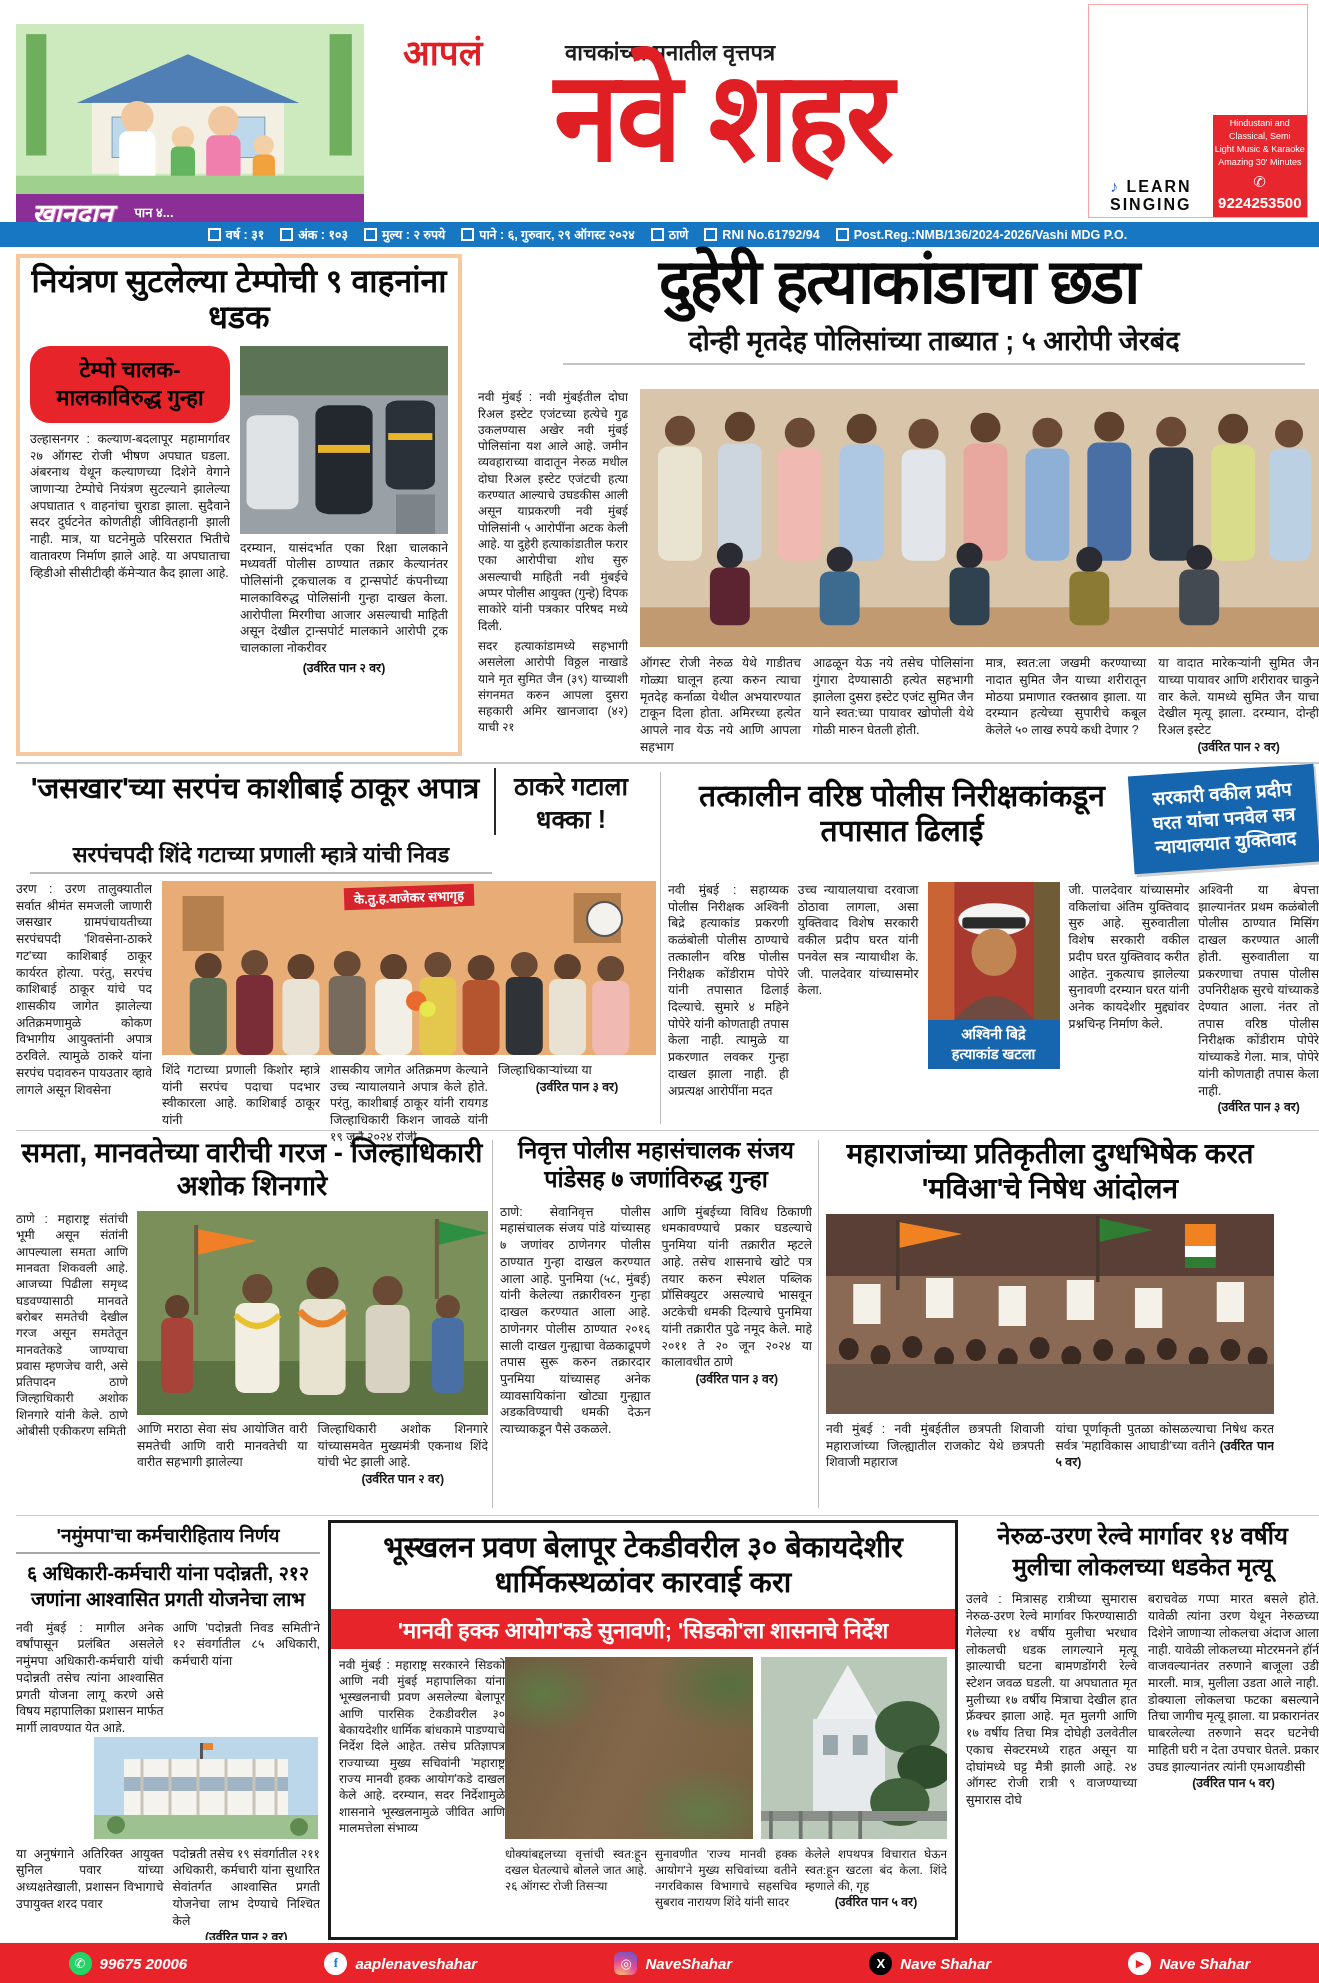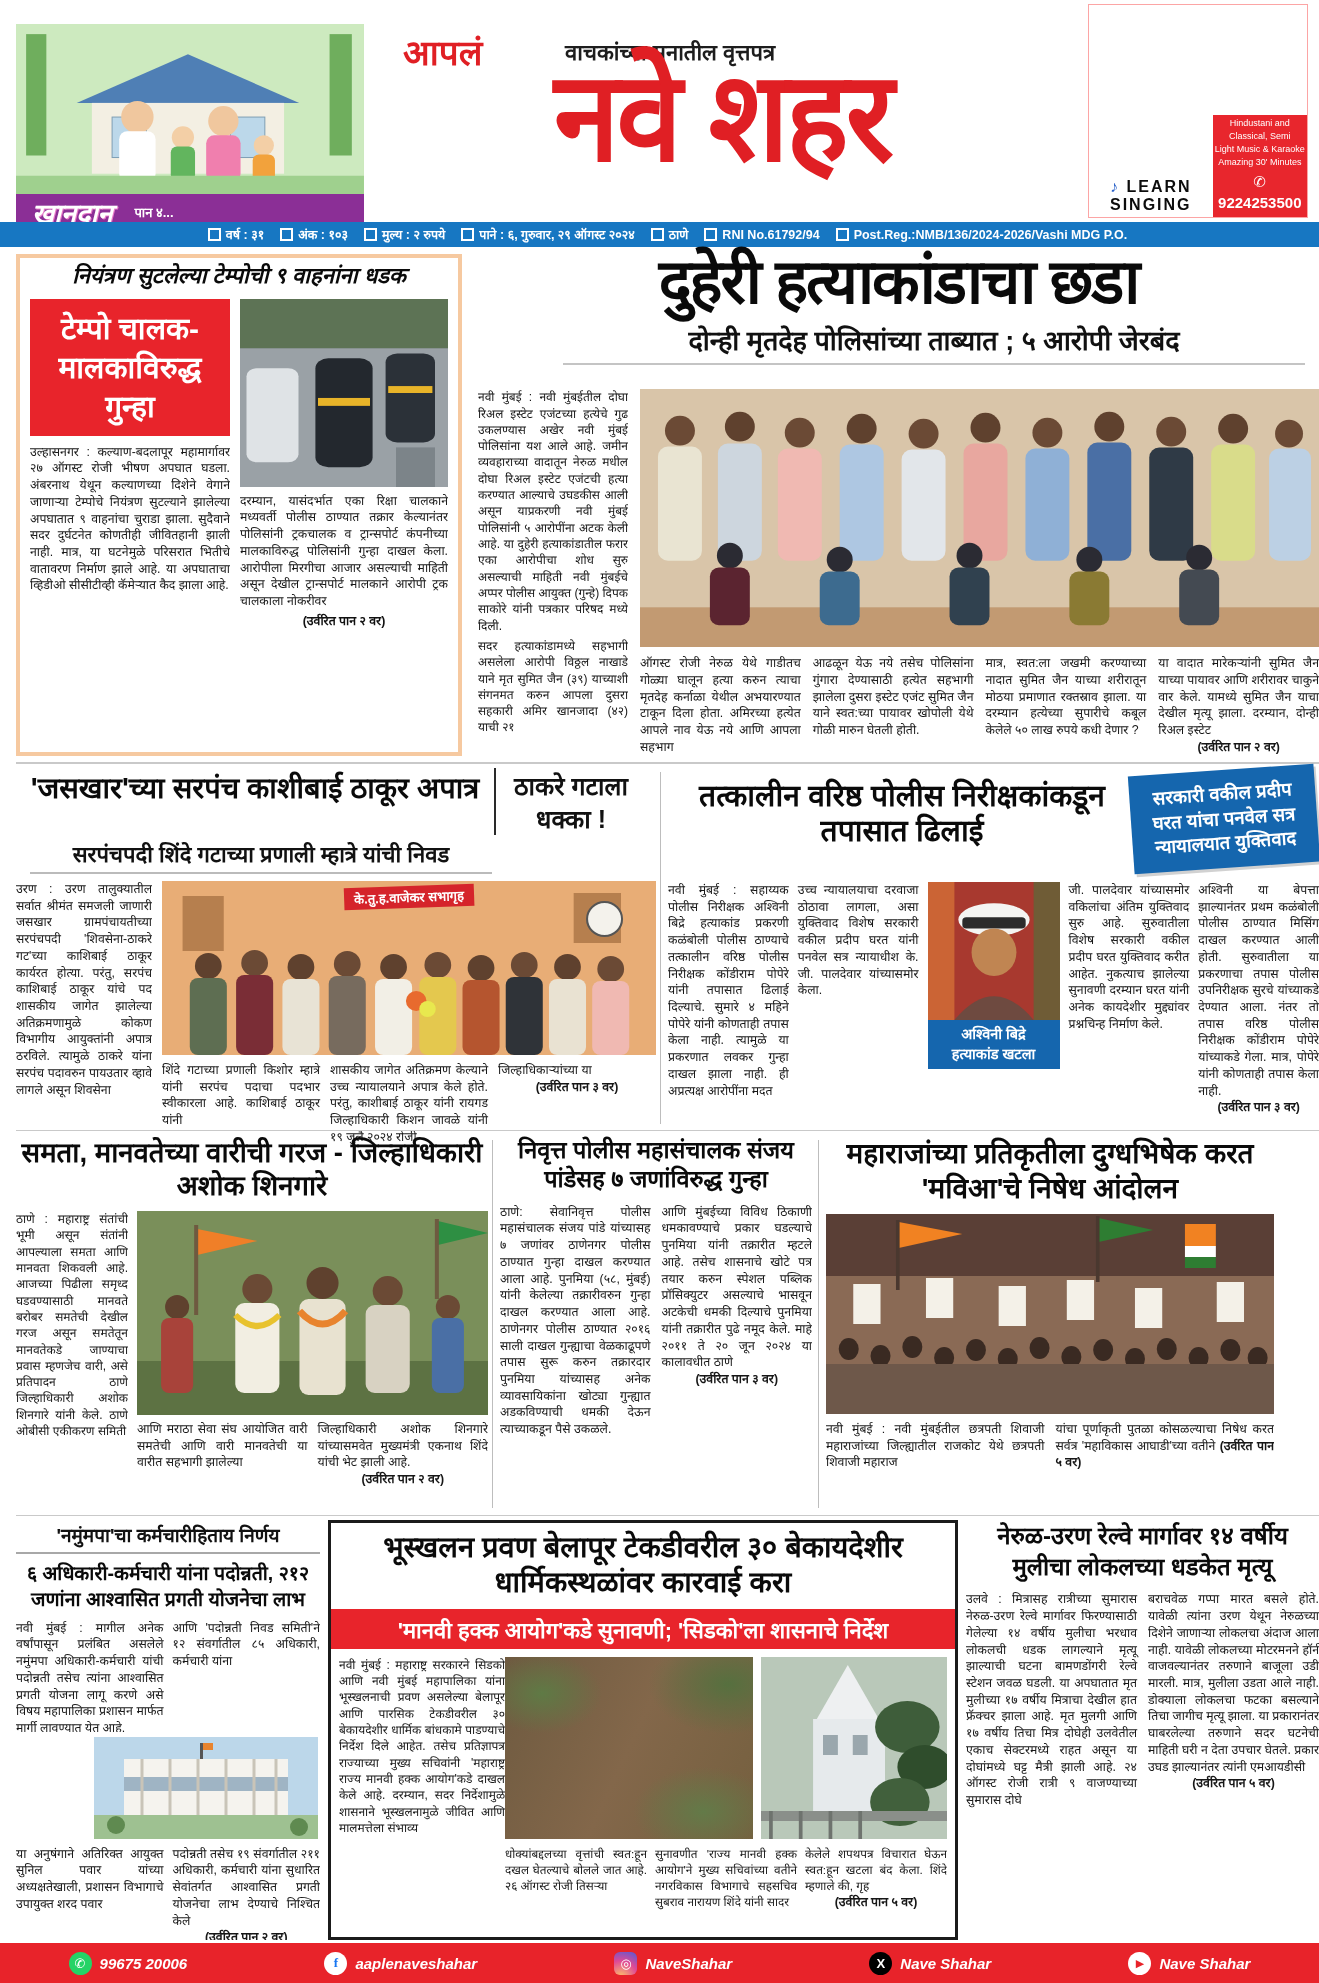--- a/index.html
+++ b/index.html
@@ -36,24 +36,24 @@
      linear-gradient(#caa06a,#a97c46);background-blend-mode:multiply;border-top:4px solid #b5854e;}
 
   
   #info-bar{left:0;top:222px;width:1319px;height:25px;background:#1777C2;display:flex;align-items:center;
             justify-content:center;gap:16px;color:#fff;font-size:12.5px;font-weight:bold;white-space:nowrap;padding-left:8px;}
   .ib-item{display:flex;align-items:center;gap:5px;}
   .ib-sq{width:9px;height:9px;border:2px solid #fff;display:inline-block;}
 
   
   #tempo-box{left:16px;top:254px;width:446px;height:502px;border:4px solid #F6C9A0;padding:6px 10px;box-sizing:border-box;}
-  .tempo-headline{font-size:22px;line-height:1.12;font-style:italic;}
+  .tempo-headline{font-size:32px;line-height:1.12;}
   .tempo-flex{display:flex;gap:10px;margin-top:10px;}
   .t-left{width:200px;}
-  .kicker{background:#E8242B;color:#ffffff;text-align:center;font-weight:800;font-size:30px;line-height:1.3;padding:10px 2px;}
+  .kicker{background:#E8242B;color:#000000;text-align:center;font-weight:800;font-size:22px;line-height:1.3;padding:10px 2px;border-radius:20px;}
   .t-left .bt{margin-top:8px;}
   .t-right{flex:1;display:flex;flex-direction:column;}
   .t-photo{height:188px;}
   .t-right .bt{margin-top:6px;}
   .t-cont{text-align:center;margin-top:2px;}
 
   
   #main-art{left:478px;top:250px;width:841px;height:508px;}
   .main-headline{font-size:62px;letter-spacing:-2px;line-height:1.02;}
   .main-subhead{width:742px;margin:8px 0 0 85px;font-size:27px;font-weight:800;text-align:center;

